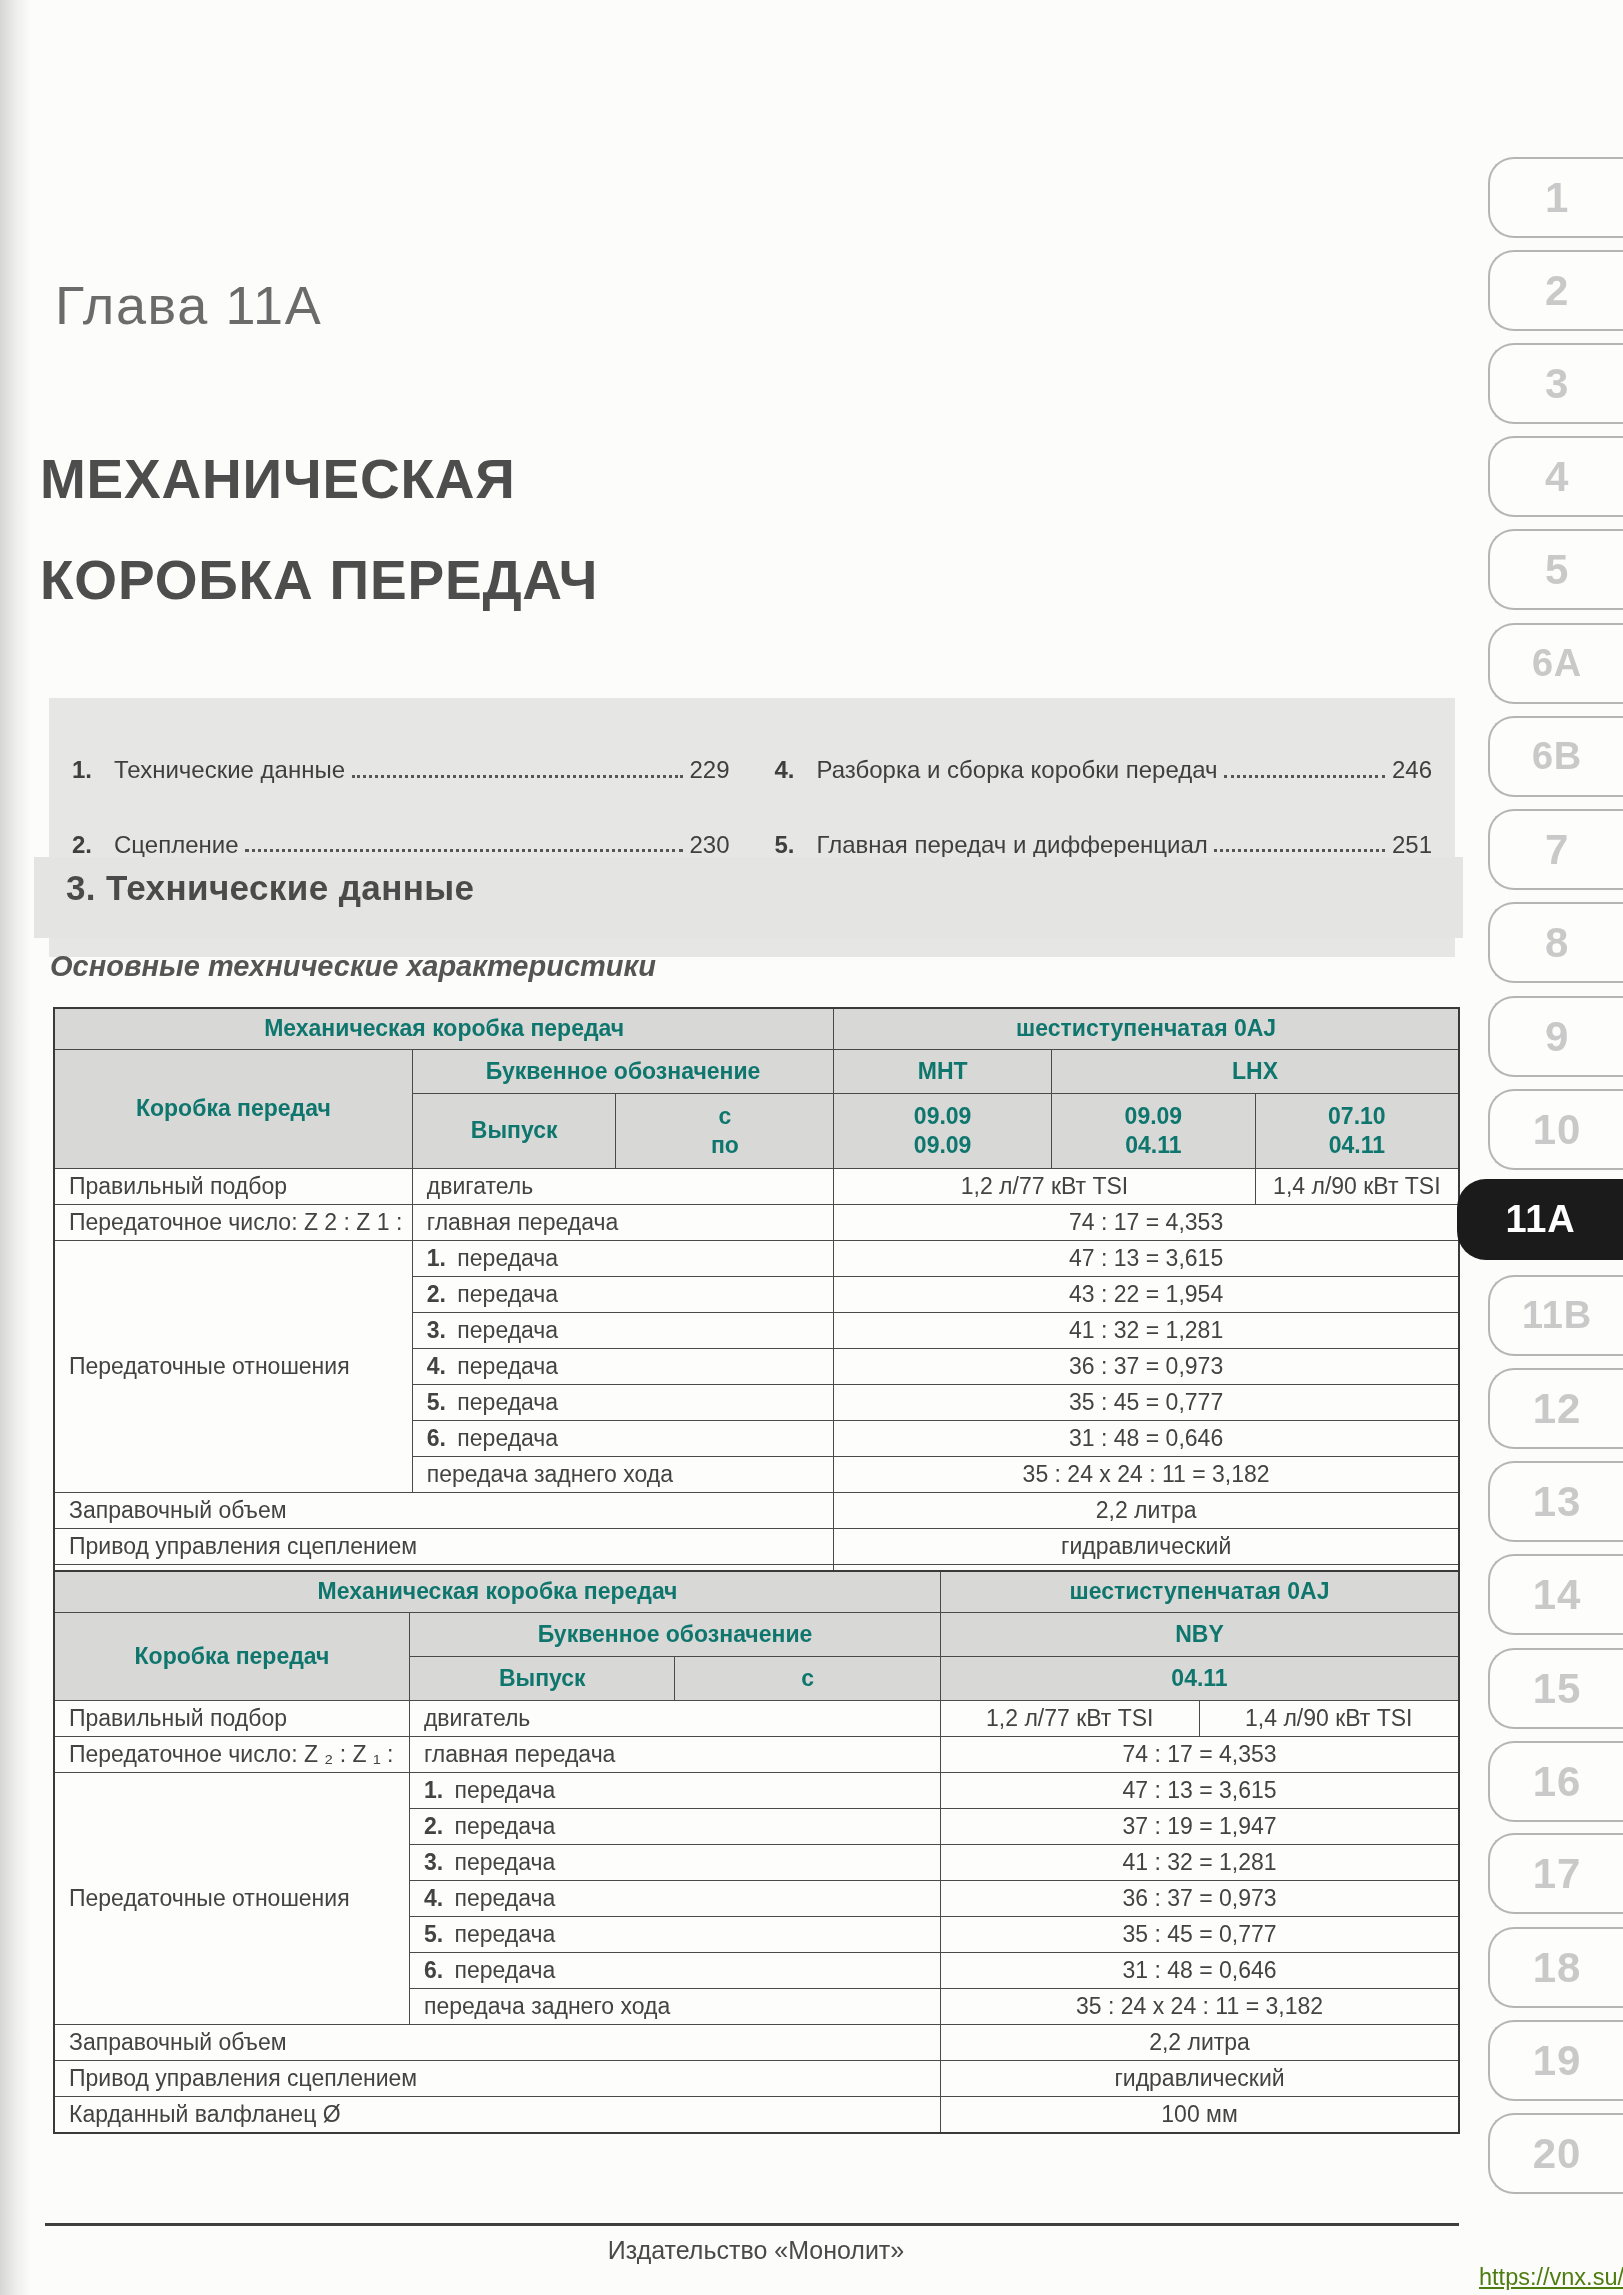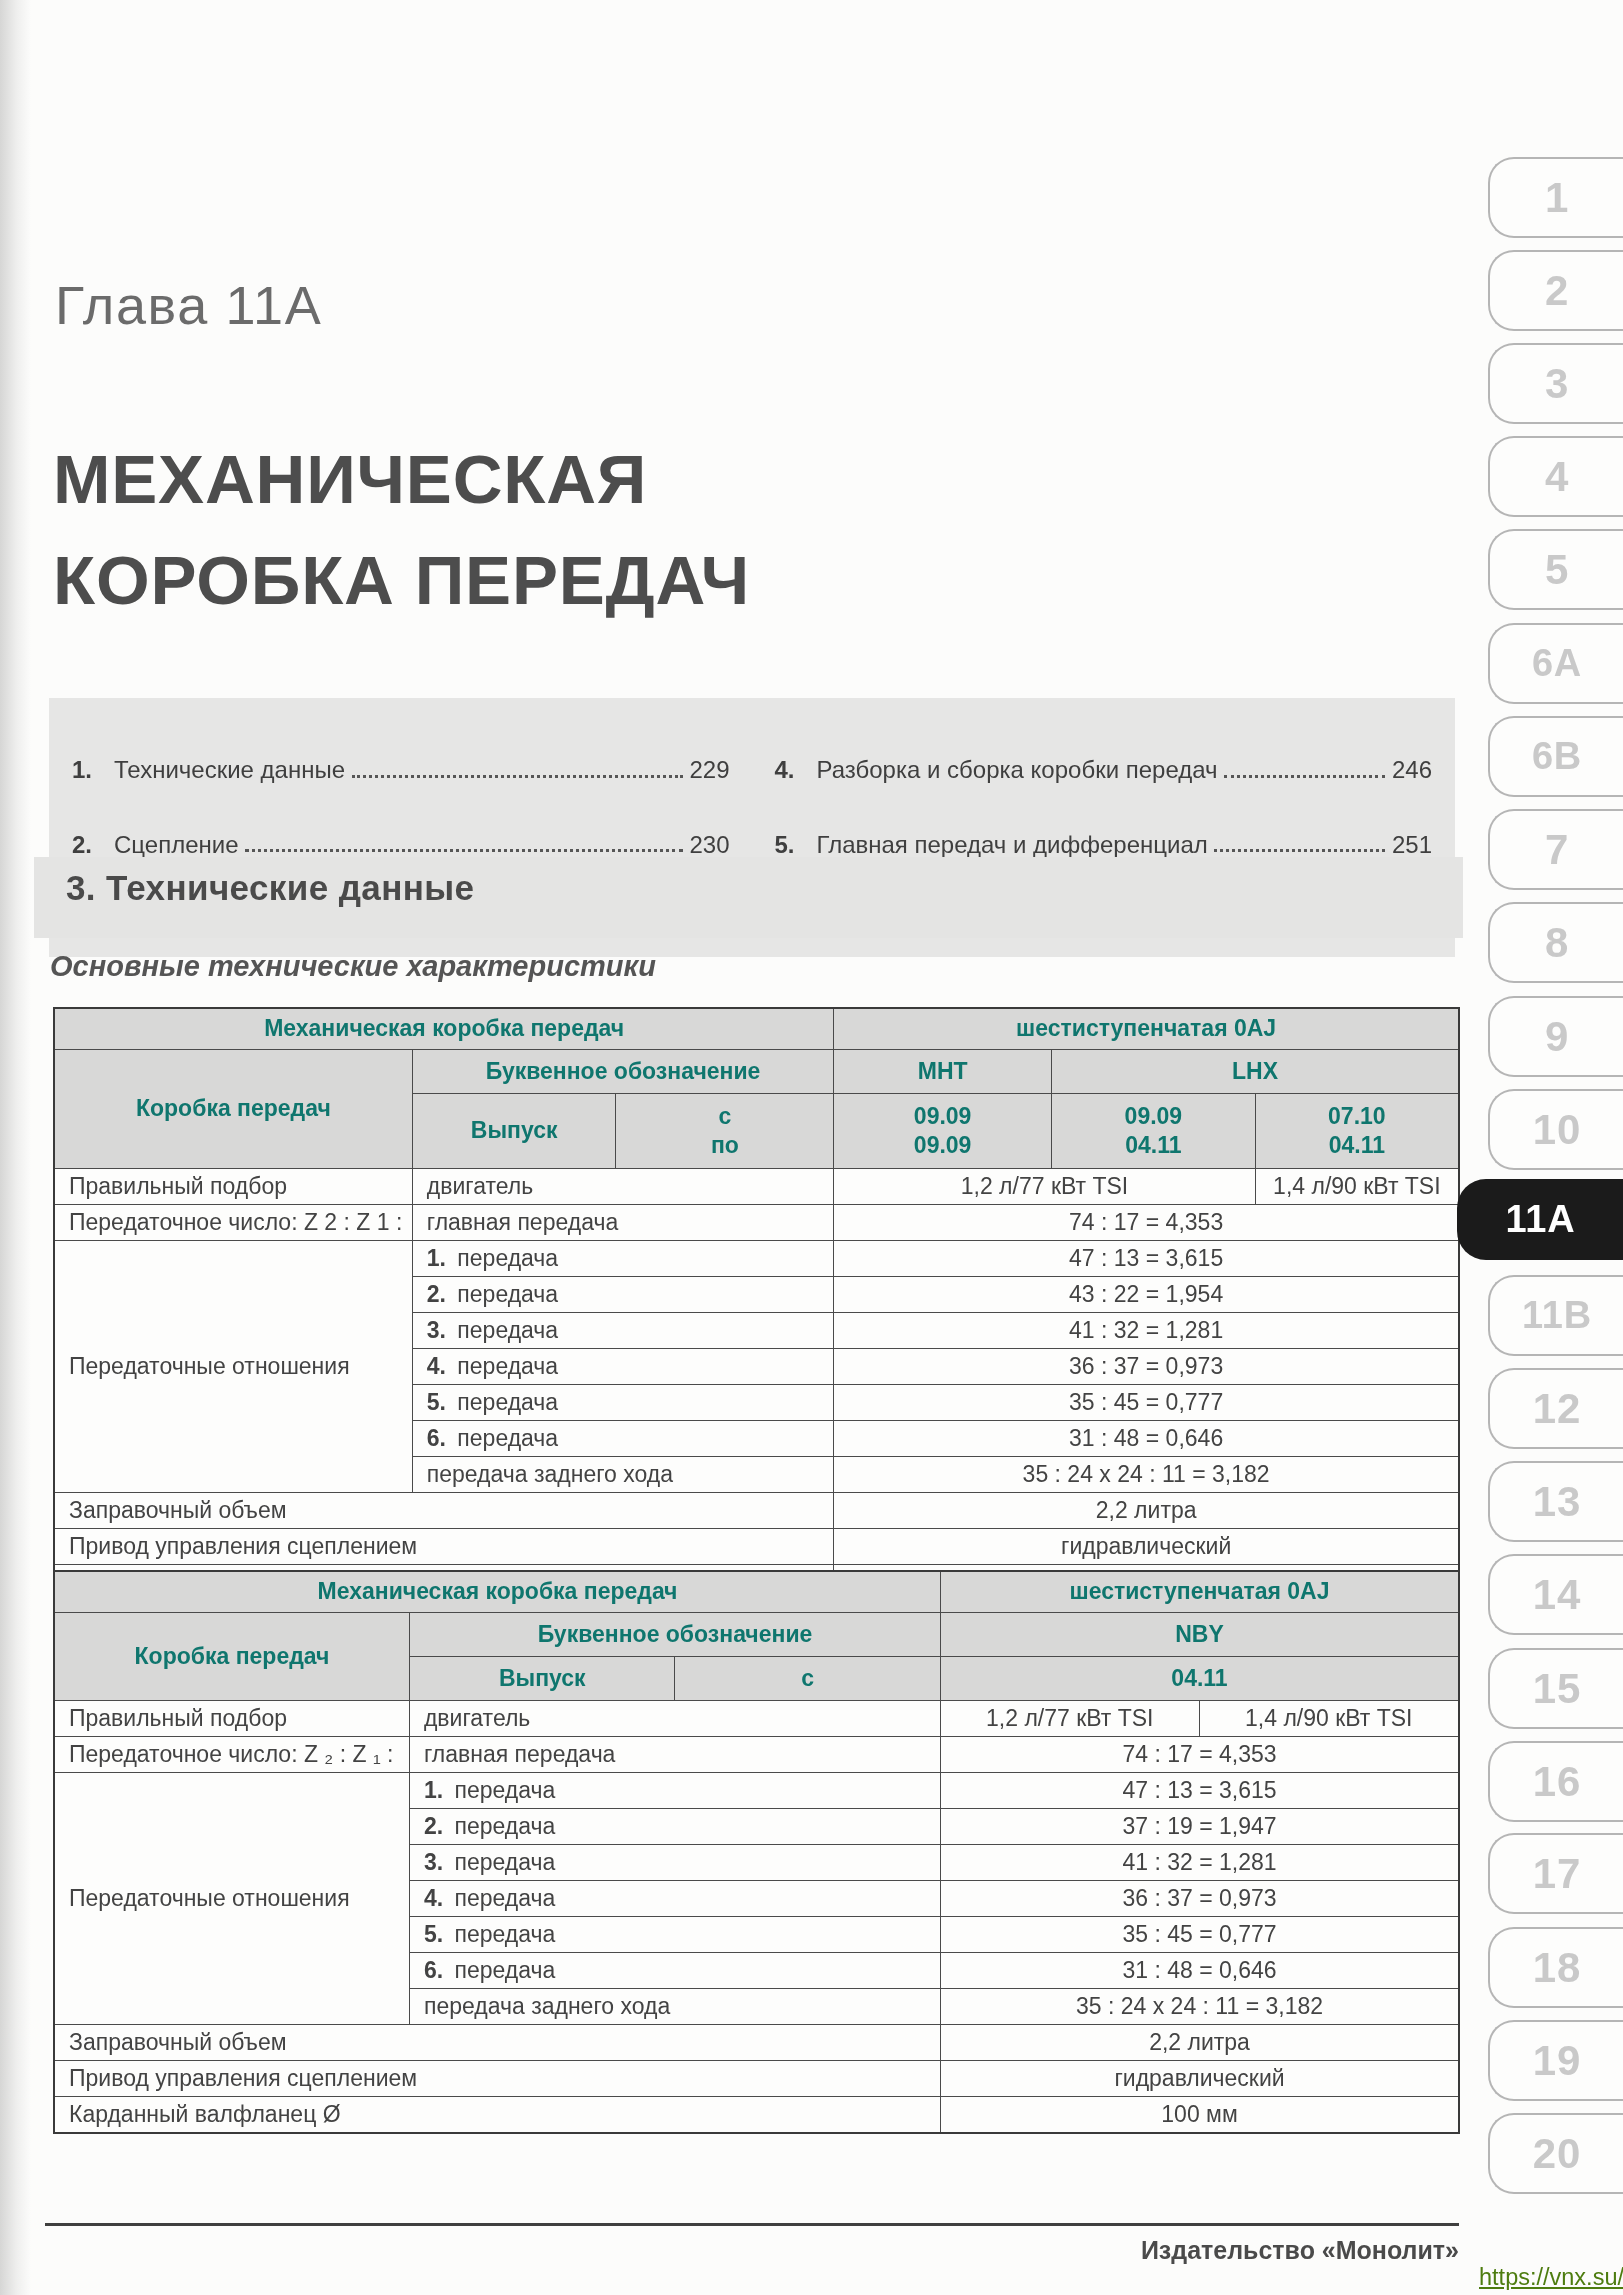--- a/index.html
+++ b/index.html
@@ -4,21 +4,21 @@
 <style>
   html,body{margin:0;padding:0;background:#e9e9e9;}
   .page{
     position:relative;width:1624px;height:2295px;background:#fcfcfb;
     font-family:"Liberation Sans", sans-serif;color:#3c3c3c;overflow:hidden;
   }
   .scan-edge{position:absolute;left:0;top:0;width:31px;height:100%;
     background:linear-gradient(to right,#d6d6d5,#efefee 55%,#fcfcfb);}
   
   .chapter{position:absolute;left:55px;top:274px;font-size:54px;color:#6b6b6b;letter-spacing:1.6px;}
-  .big-title{position:absolute;left:53px;top:429px;font-size:69px;font-weight:bold;
+  .big-title{position:absolute;left:40px;top:429px;font-size:55px;font-weight:bold;
     color:#4d4d4d;line-height:101px;letter-spacing:0.8px;}
   
   .toc{position:absolute;left:49px;top:698px;width:1406px;background:#e6e6e5;
     padding:21px 23px 24px 23px;box-sizing:border-box;}
   .toc-grid{display:grid;grid-template-columns:1fr 1fr;column-gap:45px;row-gap:8px;}
   .toc-col{display:flex;flex-direction:column;gap:9.7px;}
   .toc-item{display:flex;align-items:flex-end;font-size:24px;color:#3f3f3f;line-height:29px;}
   .toc-num{font-weight:bold;width:42px;flex:0 0 auto;}
   .toc-dots{flex:1 1 auto;border-bottom:3.2px dotted #565656;margin:0 6.5px 6.5px 6.5px;min-width:24px;}
   .toc-page{flex:0 0 auto;margin-top:36px;}
@@ -44,22 +44,22 @@
   .gearnum{font-weight:bold;margin-right:11.4px;}
   
   .tab{position:absolute;right:0;width:136px;height:81px;background:#fdfdfc;
     border:2.4px solid #b5b5b5;border-right:none;border-radius:26px 0 0 26px;
     display:flex;align-items:center;justify-content:center;
     font-size:42px;font-weight:bold;color:#c9c9c9;letter-spacing:0.8px;box-sizing:border-box;}
   .tab.small{font-size:38px;}
   .tab.active{width:167px;background:#1b1b1b;border:none;color:#ffffff;border-radius:29px 0 0 29px;}
   
   .footer-rule{position:absolute;left:45px;top:2223px;width:1414px;height:3.2px;background:#3f3f3f;}
-  .publisher{position:absolute;top:2236px;left:53px;width:1406px;text-align:right;
-    font-size:25px;color:#4a4a4a;font-weight:bold;}
+  .publisher{position:absolute;top:2236px;left:53px;width:1406px;text-align:center;
+    font-size:25px;color:#4a4a4a;}
   .site-url{position:absolute;top:2264px;left:0;width:1624px;text-align:right;
     font-size:23.5px;color:#4d7c0f;text-decoration:underline;}
 </style>
 </head>
 <body>
 
 <div class="page">
   <div class="scan-edge"></div>
 
   <div class="chapter">Глава 11А</div>

